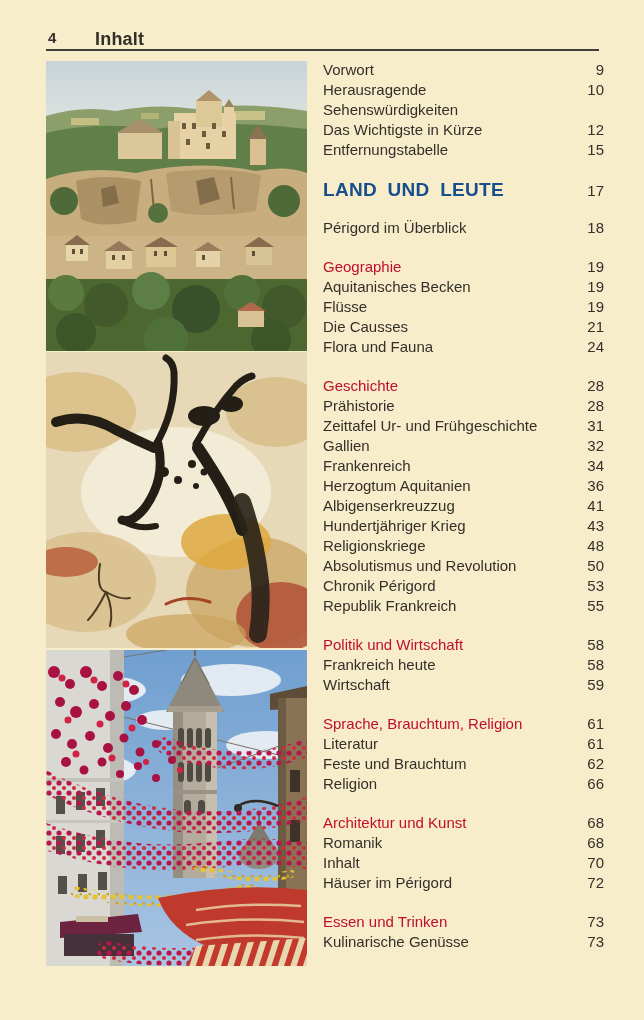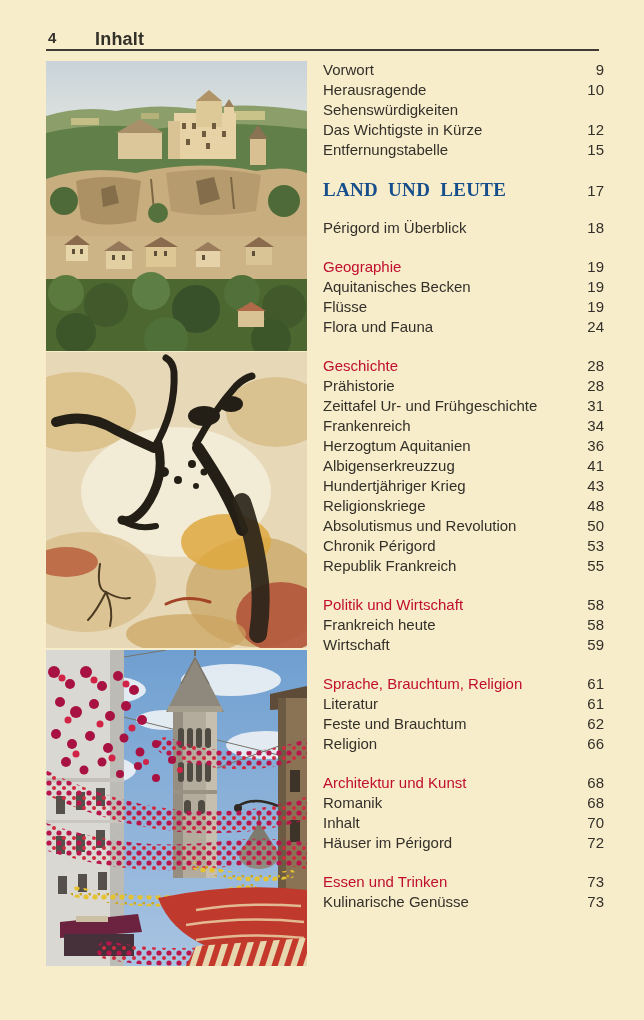--- a/index.html
+++ b/index.html
@@ -29,21 +29,21 @@
   
   .toc{position:absolute;left:323px;top:60px;width:281px;}
   .sec{margin:0 0 19px 0;}
   .sec.part{margin-bottom:16px;}
   .row{display:flex;align-items:baseline;line-height:20px;font-size:15px;gap:24px;}
   .row .t{flex:1;padding-right:6px;}
   .row .p{text-align:right;min-width:22px;}
   .row.hd .t{color:var(--heading-red);font-weight:400;}
   .sec.part .row{line-height:22px;}
   .sec.part .t{color:var(--part-blue);font-weight:700;font-size:19px;
-               word-spacing:5px;letter-spacing:.3px;font-family:Liberation Serif, serif;}
+               word-spacing:5px;letter-spacing:.3px;}
 </style>
 </head>
 <body>
 
 <div class="page">
 
   <div class="header">
     <span class="num">4</span>
     <span class="title">Inhalt</span>
   </div>
@@ -360,38 +360,46 @@
         </div>
         <div class="row">
           <span class="t">Aquitanisches Becken</span>
           <span class="p">19</span>
         </div>
         <div class="row">
           <span class="t">Flüsse</span>
           <span class="p">19</span>
         </div>
         <div class="row">
+          <span class="t">Die Causses</span>
+          <span class="p">21</span>
+        </div>
+        <div class="row">
           <span class="t">Flora und Fauna</span>
           <span class="p">24</span>
         </div>
       </div>
       <div class="sec chapter">
         <div class="row hd">
           <span class="t">Geschichte</span>
           <span class="p">28</span>
         </div>
         <div class="row">
           <span class="t">Prähistorie</span>
           <span class="p">28</span>
         </div>
         <div class="row">
           <span class="t">Zeittafel Ur- und Frühgeschichte</span>
           <span class="p">31</span>
         </div>
         <div class="row">
+          <span class="t">Gallien</span>
+          <span class="p">32</span>
+        </div>
+        <div class="row">
           <span class="t">Frankenreich</span>
           <span class="p">34</span>
         </div>
         <div class="row">
           <span class="t">Herzogtum Aquitanien</span>
           <span class="p">36</span>
         </div>
         <div class="row">
           <span class="t">Albigenserkreuzzug</span>
           <span class="p">41</span>

